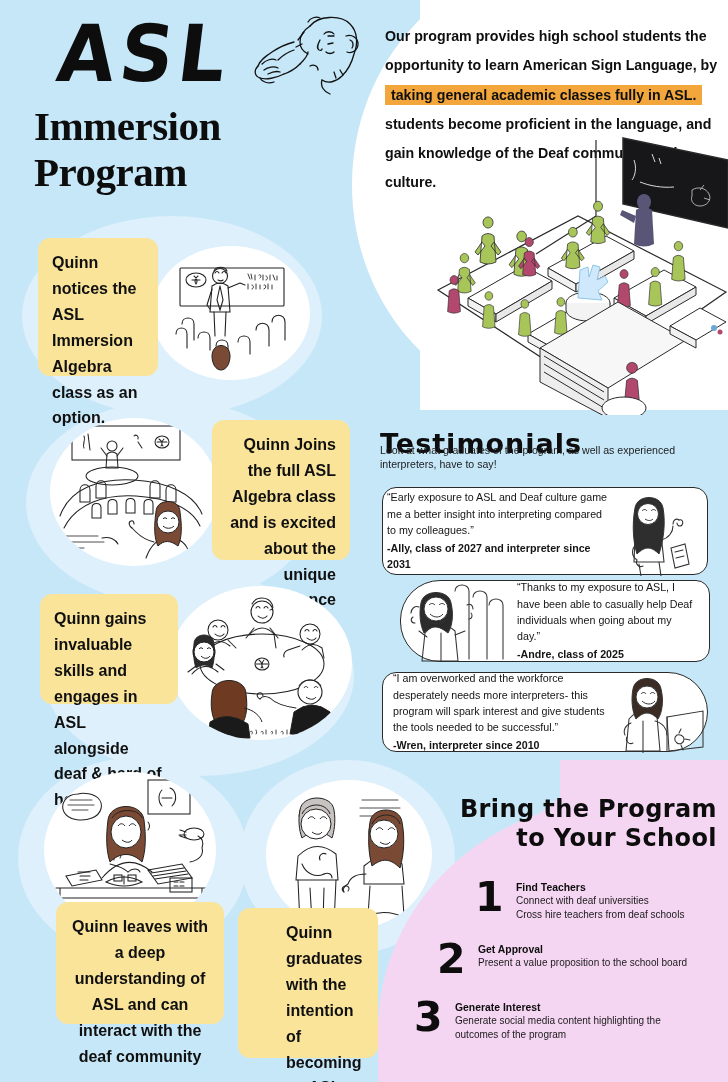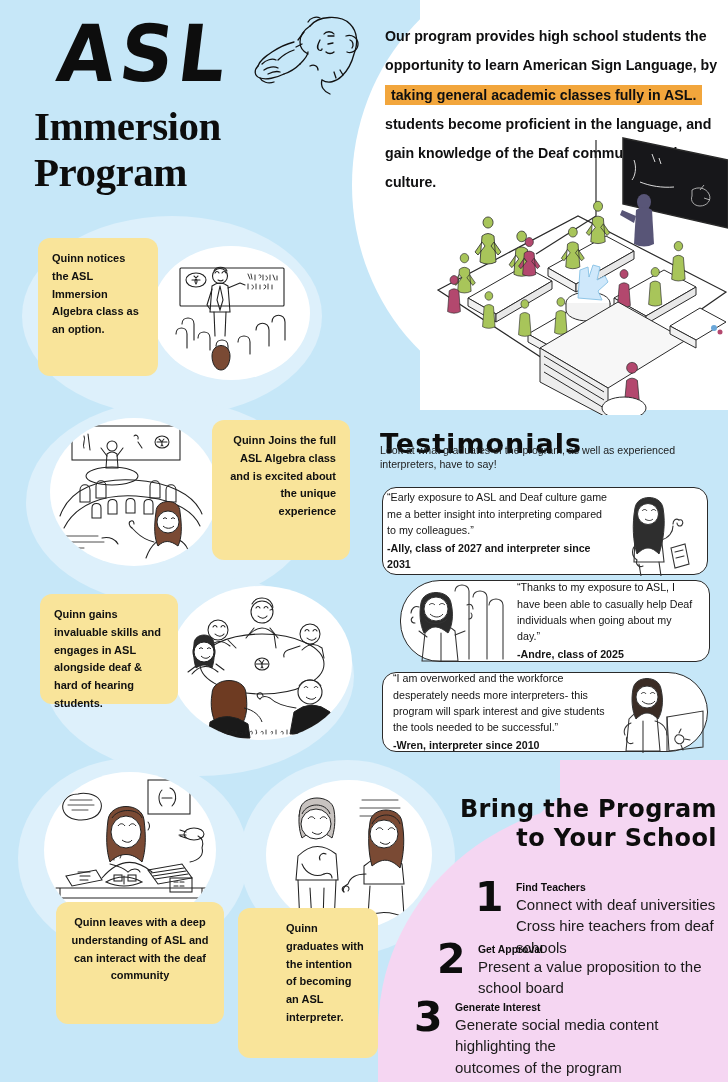--- a/index.html
+++ b/index.html
@@ -128,21 +128,21 @@
     overflow: hidden;
   }
 
   
   .ybox {
     position: absolute;
     background: #f9e49a;
     border-radius: 12px;
     font-family: "Liberation Sans", sans-serif;
     font-weight: 700;
-    font-size: 11px;
+    font-size: 16px;
     line-height: 1.62;
     color: #101010;
     padding: 12px 14px;
   }
   .ybox.right-al { text-align: right; }
   .ybox.center-al { text-align: center; }
 
   
   .testi-head {
     position: absolute;
@@ -208,21 +208,21 @@
     flex: 0 0 28px;
   }
   .step .body { padding-top: 2px; }
   .step .sttl {
     font-size: 10.4px;
     font-weight: 700;
     color: #0d0d0d;
     margin-bottom: 1px;
   }
   .step .sline {
-    font-size: 15px;
+    font-size: 10px;
     line-height: 1.42;
     color: #1a1a1a;
   }
 
   
   .comic-svg { position: absolute; inset: 0; width: 100%; height: 100%; }
 </style>
 </head>
 <body>
 

